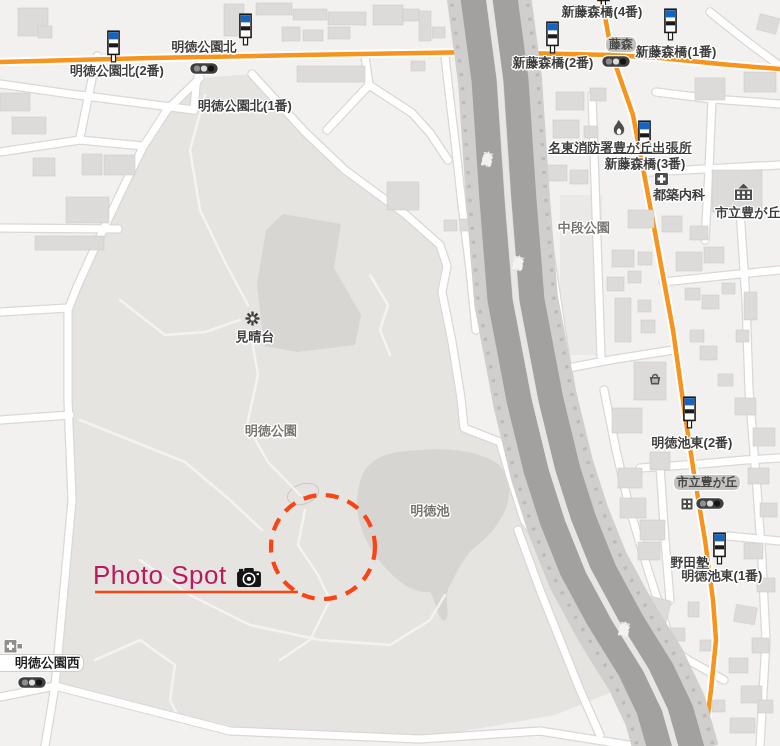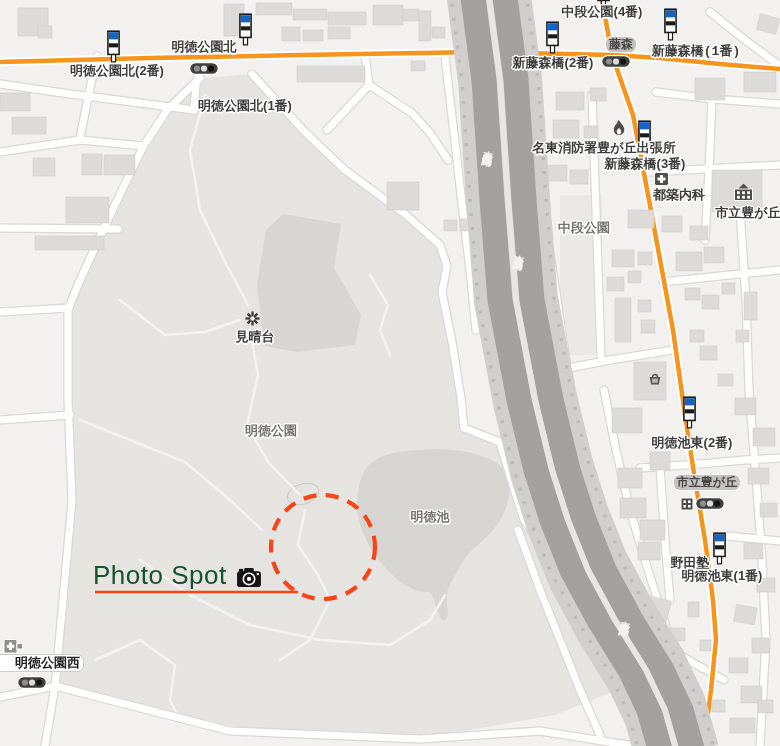--- a/index.html
+++ b/index.html
@@ -31,21 +31,21 @@
   .bus-stop-icon{width:13px;height:34px;}
   .traffic-light-icon{width:30px;height:13px;}
   .fire-icon{width:16px;height:19px;}
   .clinic-icon{width:15px;height:14px;}
   .school-icon{width:21px;height:20px;}
   .building-icon{width:14px;height:14px;}
   .store-icon{width:14px;height:14px;}
   .hospital-icon{width:20px;height:17px;}
   .viewpoint-icon{width:17px;height:17px;}
   .photo-spot{position:absolute;left:93px;top:560px;display:flex;align-items:center;gap:9px;
-     font-size:26px;font-weight:500;letter-spacing:.5px;color:#14532d;}
+     font-size:26px;font-weight:500;letter-spacing:.5px;color:#be185d;}
   .camera-icon{width:26px;height:21px;margin-top:4px;}
 </style>
 </head>
 <body>
 
 <div class="stage">
 
   <svg class="base-svg" viewBox="0 0 780 746">
     <defs>
       <symbol id="sym-bus-stop-icon" viewBox="0 0 14 36">
@@ -335,33 +335,33 @@
         <svg>
           <use href="#sym-bus-stop-icon"></use>
         </svg>
       </div>
       <div class="map-label" style="left: 245px; top: 51px; margin-top: 48px;">明徳公園北(1番)</div>
       <div class="map-icon bus-stop-icon" style="left: 597px; top: -24px;">
         <svg>
           <use href="#sym-bus-stop-icon"></use>
         </svg>
       </div>
-      <div class="map-label" style="left: 602px; top: 5px;">中段公園(4番)</div>
+      <div class="map-label" style="left: 602px; top: 5px;">新藤森橋(4番)</div>
       <div class="map-icon bus-stop-icon" style="left: 546px; top: 21px;">
         <svg>
           <use href="#sym-bus-stop-icon"></use>
         </svg>
       </div>
       <div class="map-label" style="left: 553px; top: 56px;">新藤森橋(2番)</div>
       <div class="map-icon bus-stop-icon" style="left: 664px; top: 8px;">
         <svg>
           <use href="#sym-bus-stop-icon"></use>
         </svg>
       </div>
-      <div class="map-label" style="left: 696px; top: 45px; font-family: Liberation Mono, monospace;">新藤森橋(1番)</div>
+      <div class="map-label" style="left: 676px; top: 45px;">新藤森橋(1番)</div>
       <div class="map-icon bus-stop-icon" style="left: 638px; top: 120px;">
         <svg>
           <use href="#sym-bus-stop-icon"></use>
         </svg>
       </div>
       <div class="map-label" style="left: 645px; top: 157px;">新藤森橋(3番)</div>
       <div class="map-icon bus-stop-icon" style="left: 683px; top: 396px;">
         <svg>
           <use href="#sym-bus-stop-icon"></use>
         </svg>
@@ -371,21 +371,21 @@
         <svg>
           <use href="#sym-bus-stop-icon"></use>
         </svg>
       </div>
       <div class="map-label" style="left: 722px; top: 569px;">明徳池東(1番)</div>
       <div class="map-icon fire-icon" style="left: 611px; top: 119px;">
         <svg>
           <use href="#sym-fire-icon"></use>
         </svg>
       </div>
-      <div class="map-label" style="left: 604px; top: 141px;">名東消防署豊が丘出張所</div>
+      <div class="map-label" style="left: 620px; top: 141px; text-decoration: underline;">名東消防署豊が丘出張所</div>
       <div class="map-icon clinic-icon" style="left: 654px; top: 172px;">
         <svg>
           <use href="#sym-clinic-icon"></use>
         </svg>
       </div>
       <div class="map-label" style="left: 663px; top: 188px; margin-left: 16px;">都築内科</div>
       <div class="map-icon school-icon" style="left: 733px; top: 182px;">
         <svg>
           <use href="#sym-school-icon"></use>
         </svg>
@@ -398,21 +398,21 @@
       </div>
       <div class="map-label" style="left: 690px; top: 515px; margin-top: 41px;">野田塾</div>
       <div class="map-icon viewpoint-icon" style="left: 244px; top: 310px;">
         <svg>
           <use href="#sym-viewpoint-icon"></use>
         </svg>
       </div>
       <div class="map-label" style="left: 255px; top: 330px;">見晴台</div>
       <div class="map-label area-label" style="left: 584px; top: 221px;">中段公園</div>
       <div class="map-label area-label" style="left: 271px; top: 424px;">明徳公園</div>
-      <div class="map-label area-label" style="left: 430px; top: 504px; margin-top: 6px;">明徳池</div>
+      <div class="map-label area-label" style="left: 430px; top: 504px;">明徳池</div>
       <div class="map-icon store-icon" style="left: 648px; top: 372px;">
         <svg>
           <use href="#sym-store-icon"></use>
         </svg>
       </div>
       <div class="map-icon hospital-icon" style="left: 3px; top: 637px;">
         <svg>
           <use href="#sym-hospital-icon"></use>
         </svg>
       </div>

